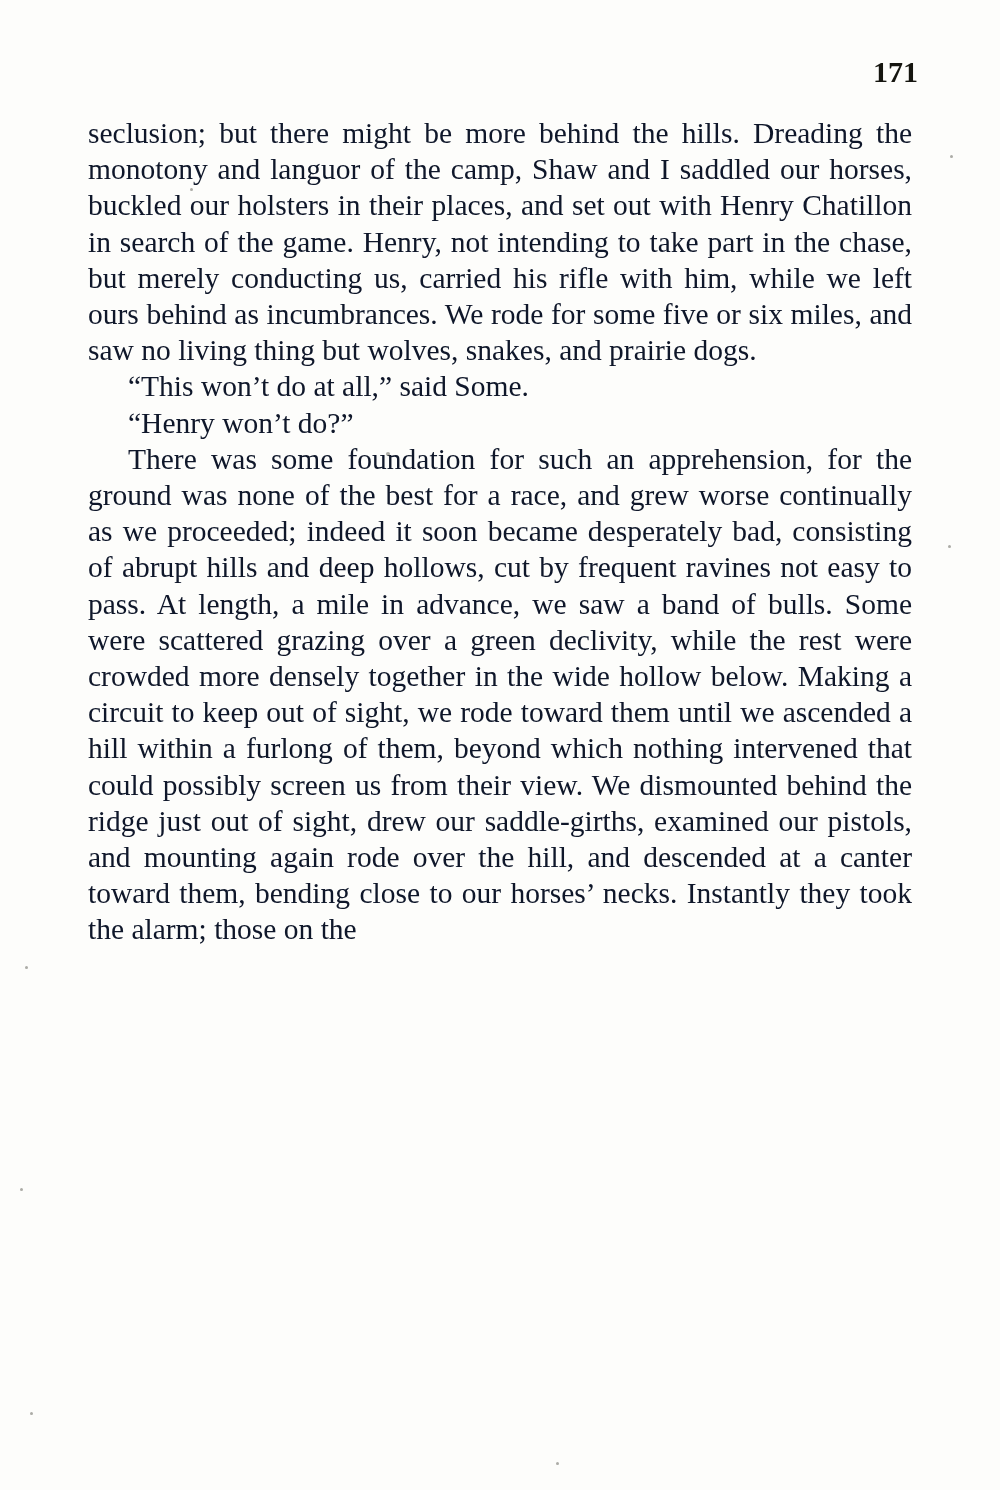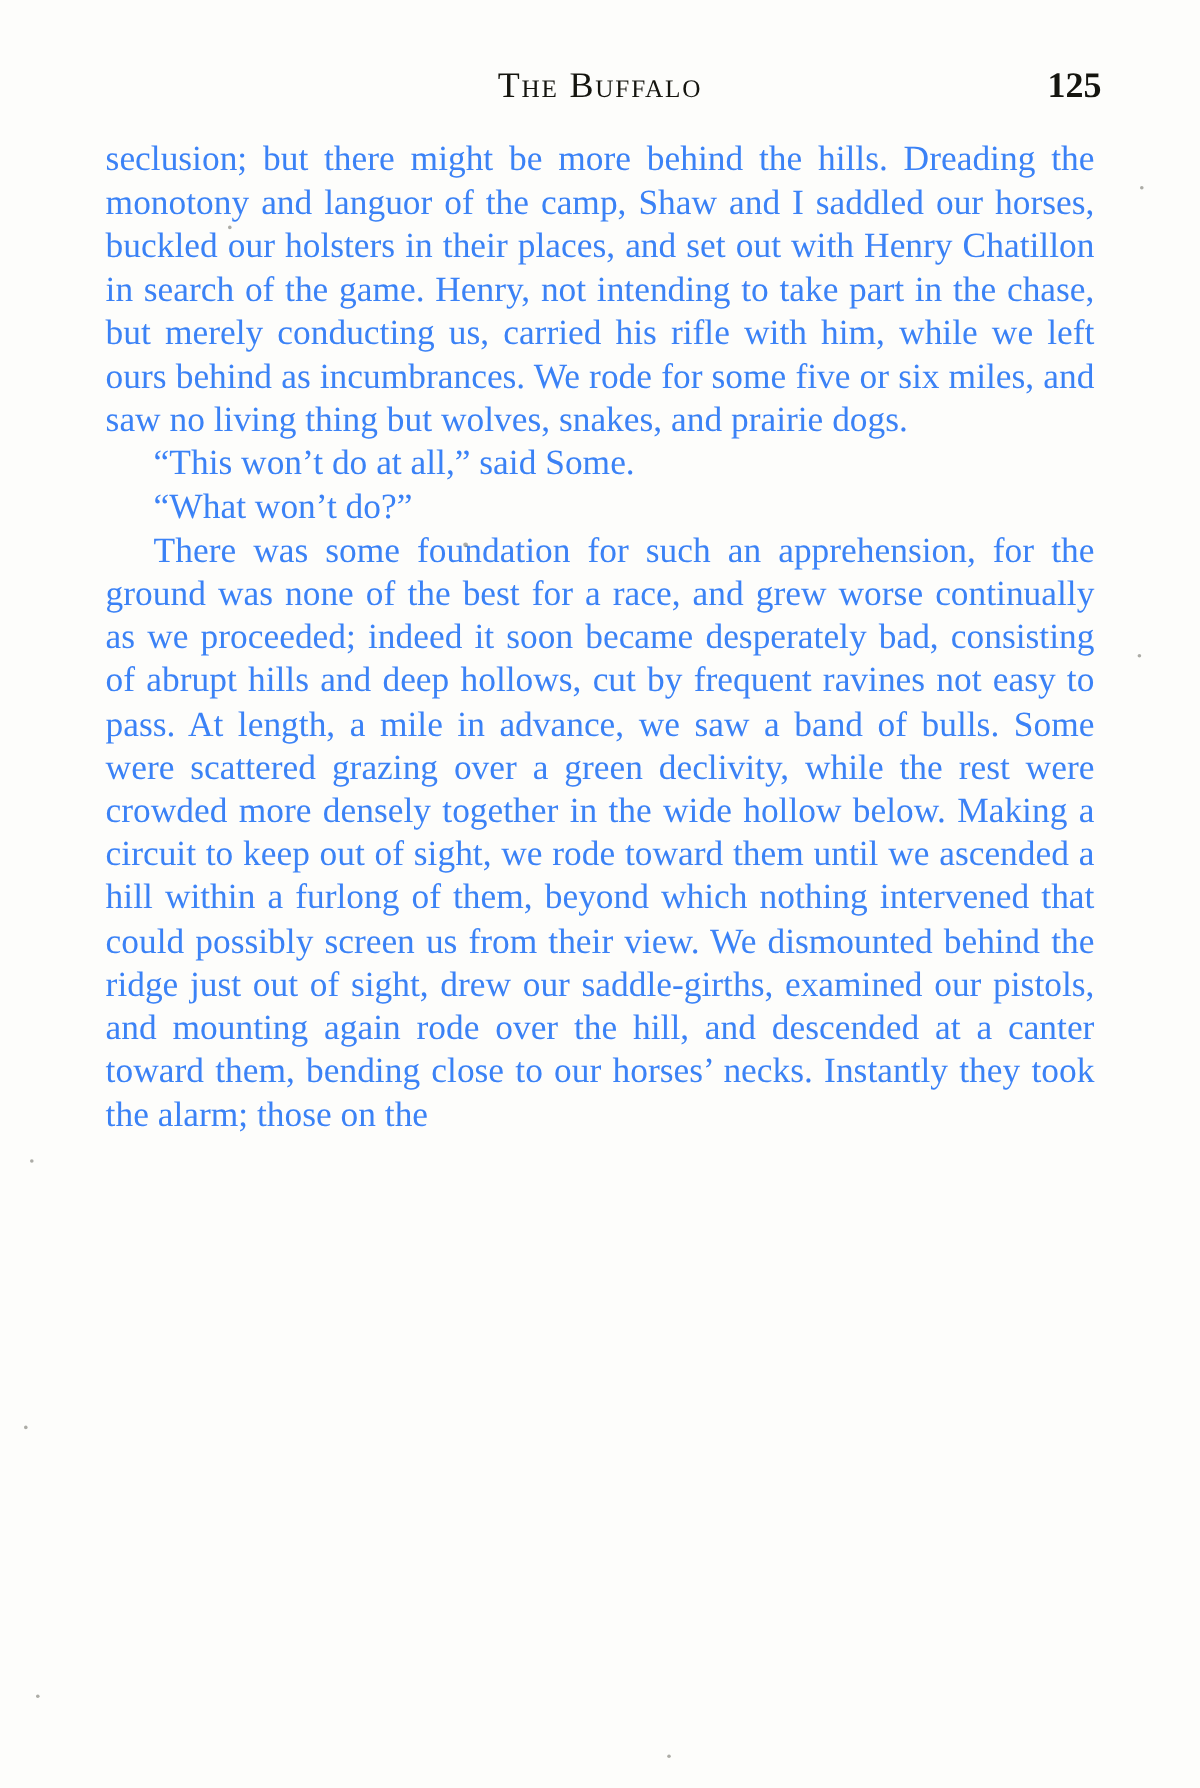--- a/index.html
+++ b/index.html
@@ -52,48 +52,47 @@
     left: 88px;
     top: 115px;
     width: 824px;
   }
   .body-text p {
     margin: 0;
     font-size: 29.5px;
     line-height: 36.2px;
     text-align: justify;
     text-justify: inter-word;
-    color: #3b82f6;
+    color: #0f172a;
     hyphens: manual;
   }
   .body-text p.indent {
     text-indent: 40px;
   }
   
   .speck {
     position: absolute;
     background: #6a6a60;
     border-radius: 50%;
     opacity: .55;
   }
 </style>
 </head>
 <body>
 
 <div class="page">
 
   <div class="running-head">
-    <div class="head-title">The Buffalo</div>
-    <div class="head-folio">125</div>
+    <div class="head-folio">171</div>
   </div>
 
   <div class="body-text">
     <p>seclusion; but there might be more behind the hills. Dreading the monotony and languor of the camp, Shaw and I saddled our horses, buckled our holsters in their places, and set out with Henry Chatillon in search of the game.  Henry, not intending to take part in the chase, but merely conducting us, carried his rifle with him, while we left ours behind as incumbrances.  We rode for some five or six miles, and saw no living thing but wolves, snakes, and prairie dogs.</p>
     <p class="indent">“This won’t do at all,” said Some.</p>
-    <p class="indent">“What won’t do?”</p>
+    <p class="indent">“Henry won’t do?”</p>
     <p class="indent">There was some foundation for such an apprehension, for the ground was none of the best for a race, and grew worse continually as we proceeded; indeed it soon became desperately bad, consisting of abrupt hills and deep hollows, cut by frequent ravines not easy to pass.  At length, a mile in advance, we saw a band of bulls.  Some were scattered grazing over a green declivity, while the rest were crowded more densely together in the wide hollow below.  Making a circuit to keep out of sight, we rode toward them until we ascended a hill within a furlong of them, beyond which nothing intervened that could possibly screen us from their view.  We dismounted behind the ridge just out of sight, drew our saddle-girths, examined our pistols, and mounting again rode over the hill, and descended at a canter toward them, bending close to our horses’ necks.  Instantly they took the alarm; those on the</p>
   </div>
 
   <div class="speck" style="left:950px;top:155px;width:3px;height:3px;"></div>
   <div class="speck" style="left:190px;top:188px;width:3px;height:3px;"></div>
   <div class="speck" style="left:386px;top:452px;width:4px;height:4px;"></div>
   <div class="speck" style="left:948px;top:545px;width:3px;height:3px;"></div>
   <div class="speck" style="left:25px;top:966px;width:3px;height:3px;"></div>
   <div class="speck" style="left:20px;top:1188px;width:3px;height:3px;"></div>
   <div class="speck" style="left:30px;top:1412px;width:3px;height:3px;"></div>

